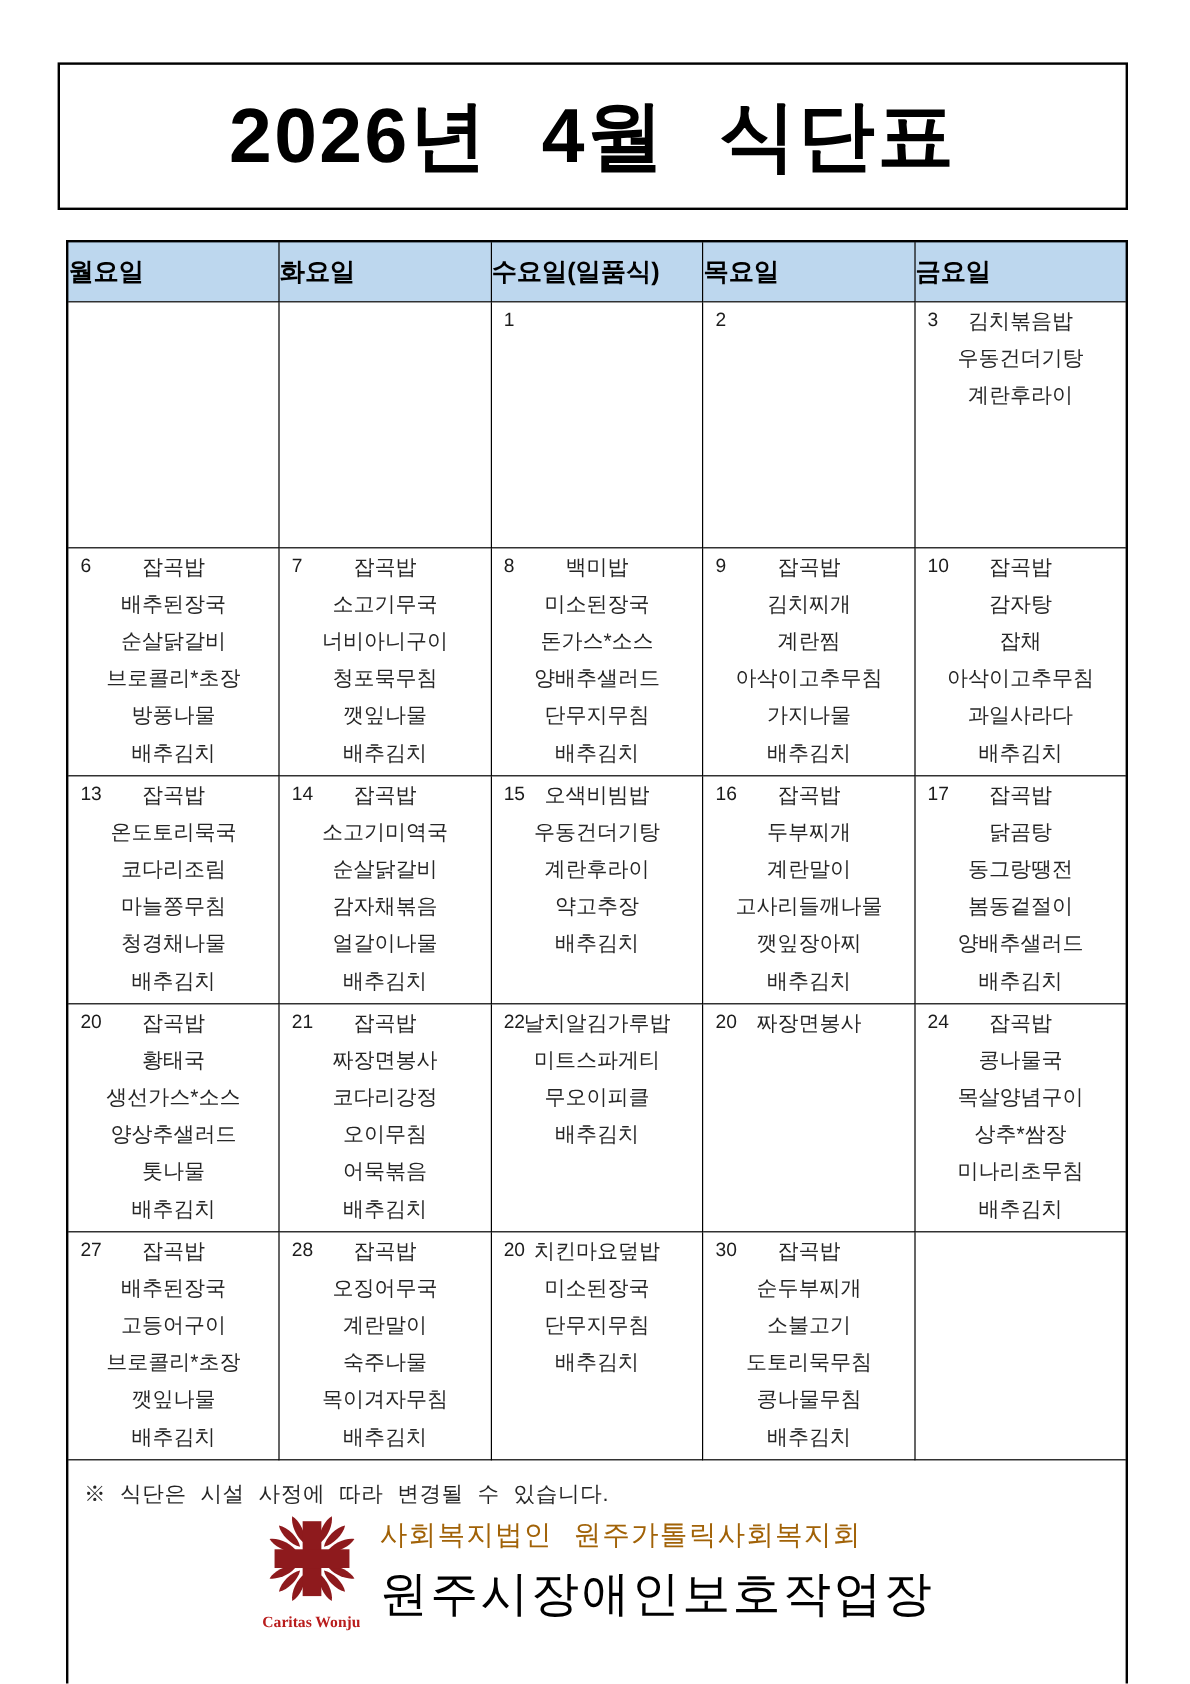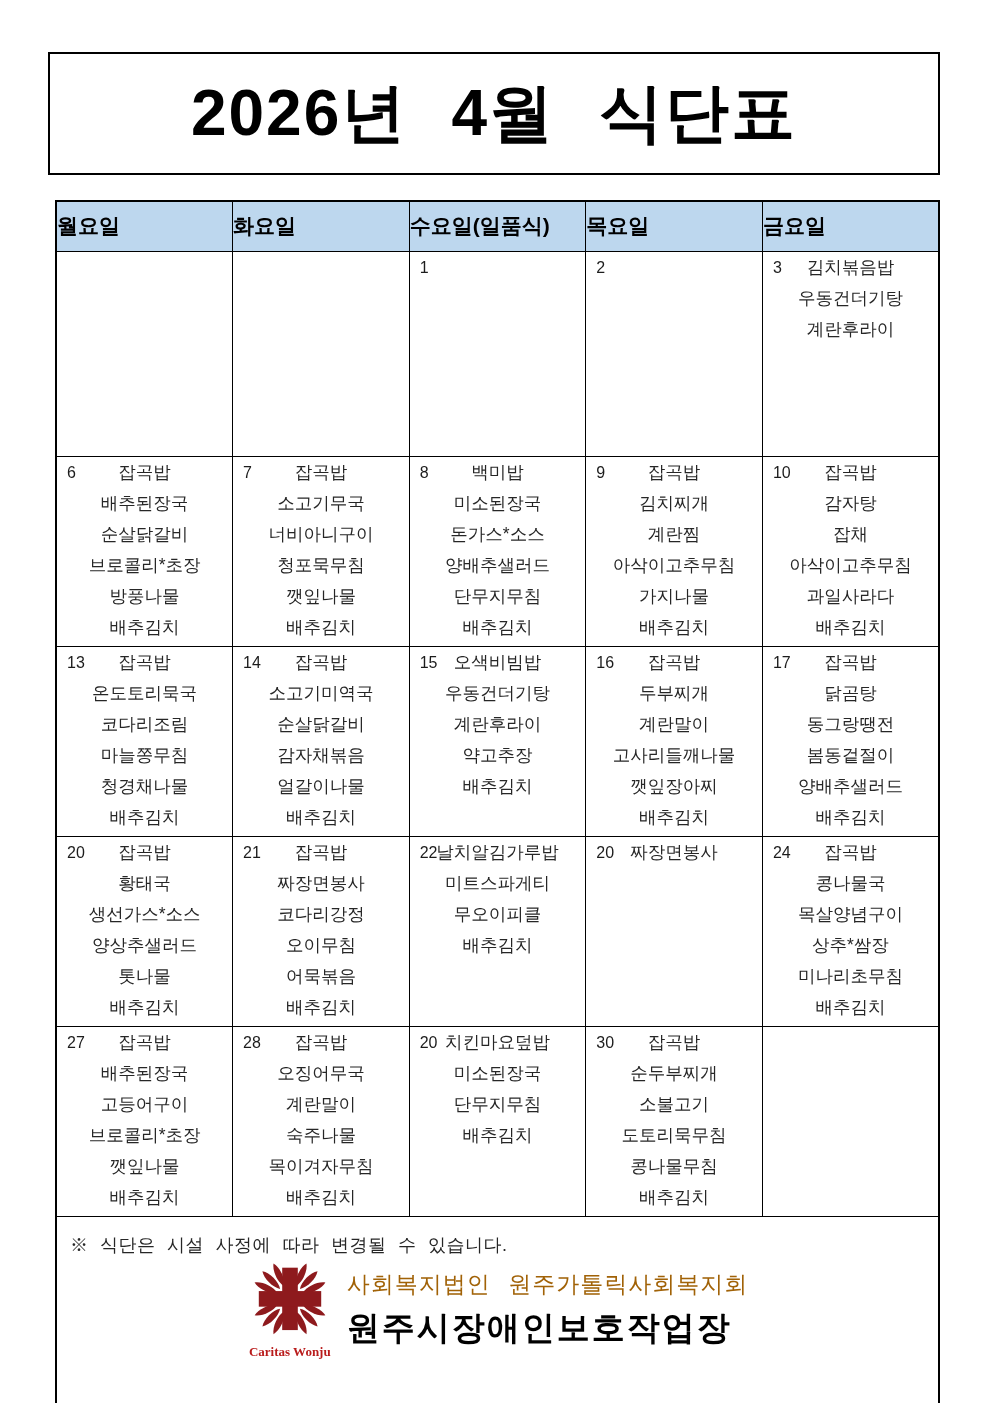--- a/index.html
+++ b/index.html
@@ -107,22 +107,22 @@
   .org-text { display: flex; flex-direction: column; }
   .org-line1 {
     font-size: 23px;
     color: #a16207;
     letter-spacing: 1px;
     word-spacing: 10px;
     white-space: nowrap;
   }
   .org-line2 {
     font-family: "Liberation Serif", serif;
-    font-weight: bold;
-    font-size: 33px;
+    font-weight: normal;
+    font-size: 40px;
     color: #000;
     letter-spacing: 2px;
     margin-top: 6px;
     white-space: nowrap;
   }
 </style>
 </head>
 <body>
 
 <div class="sheet">

